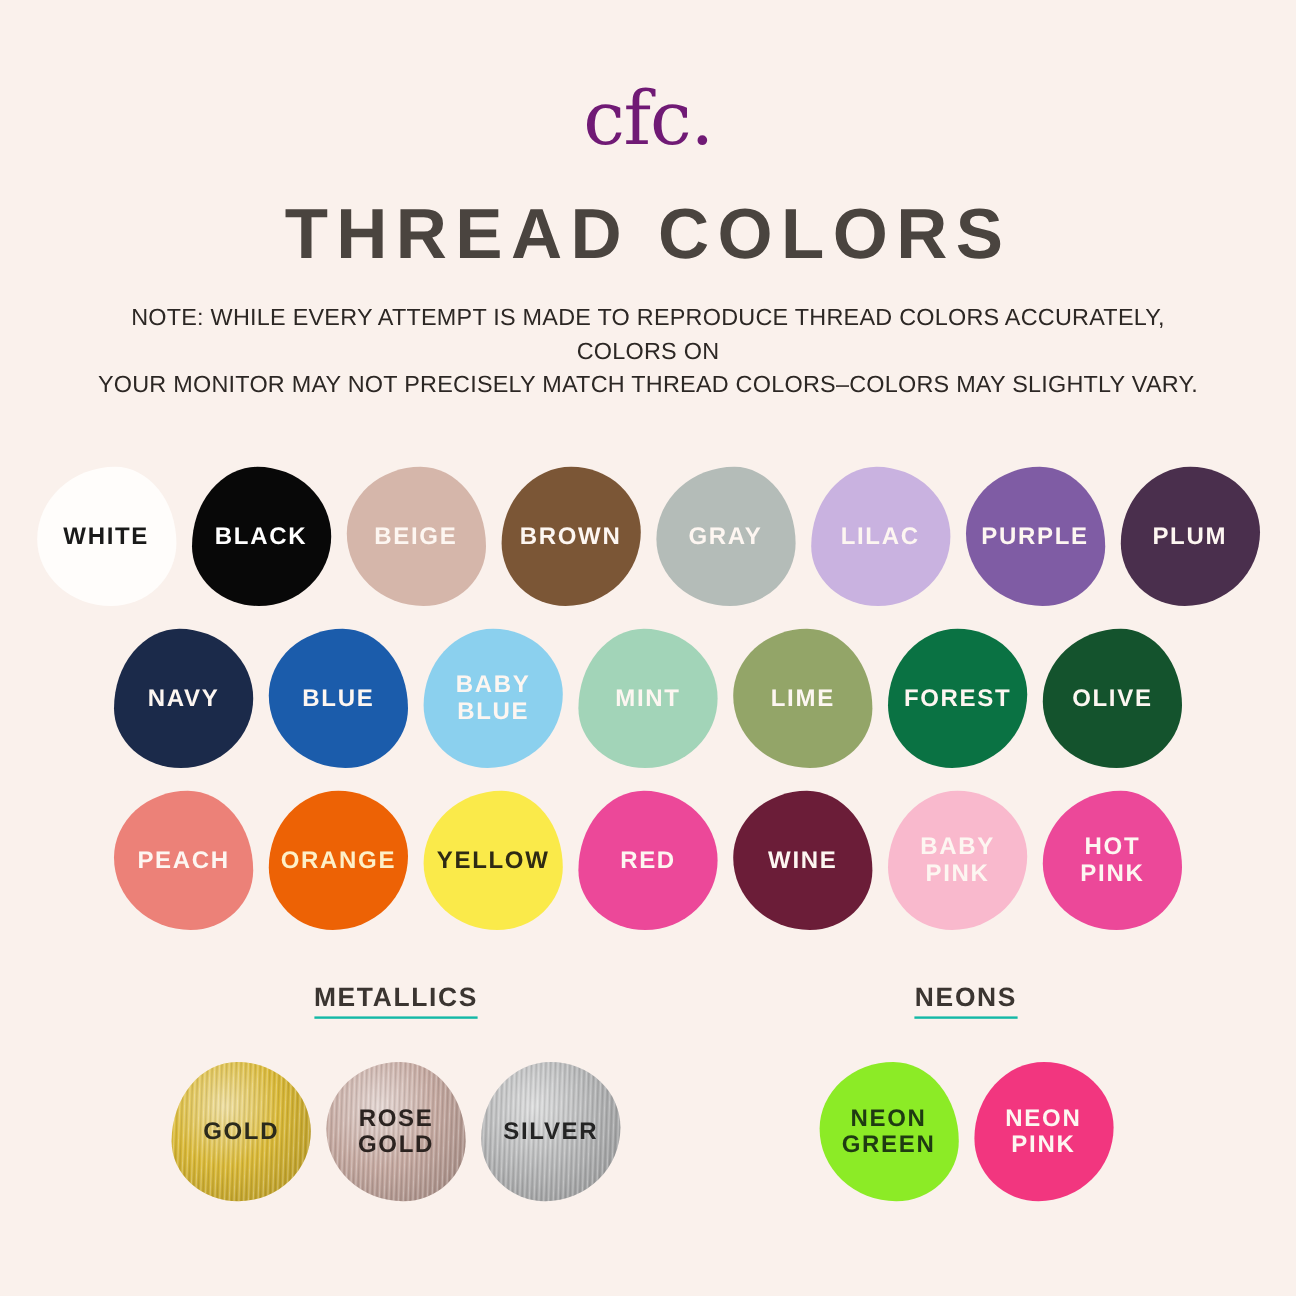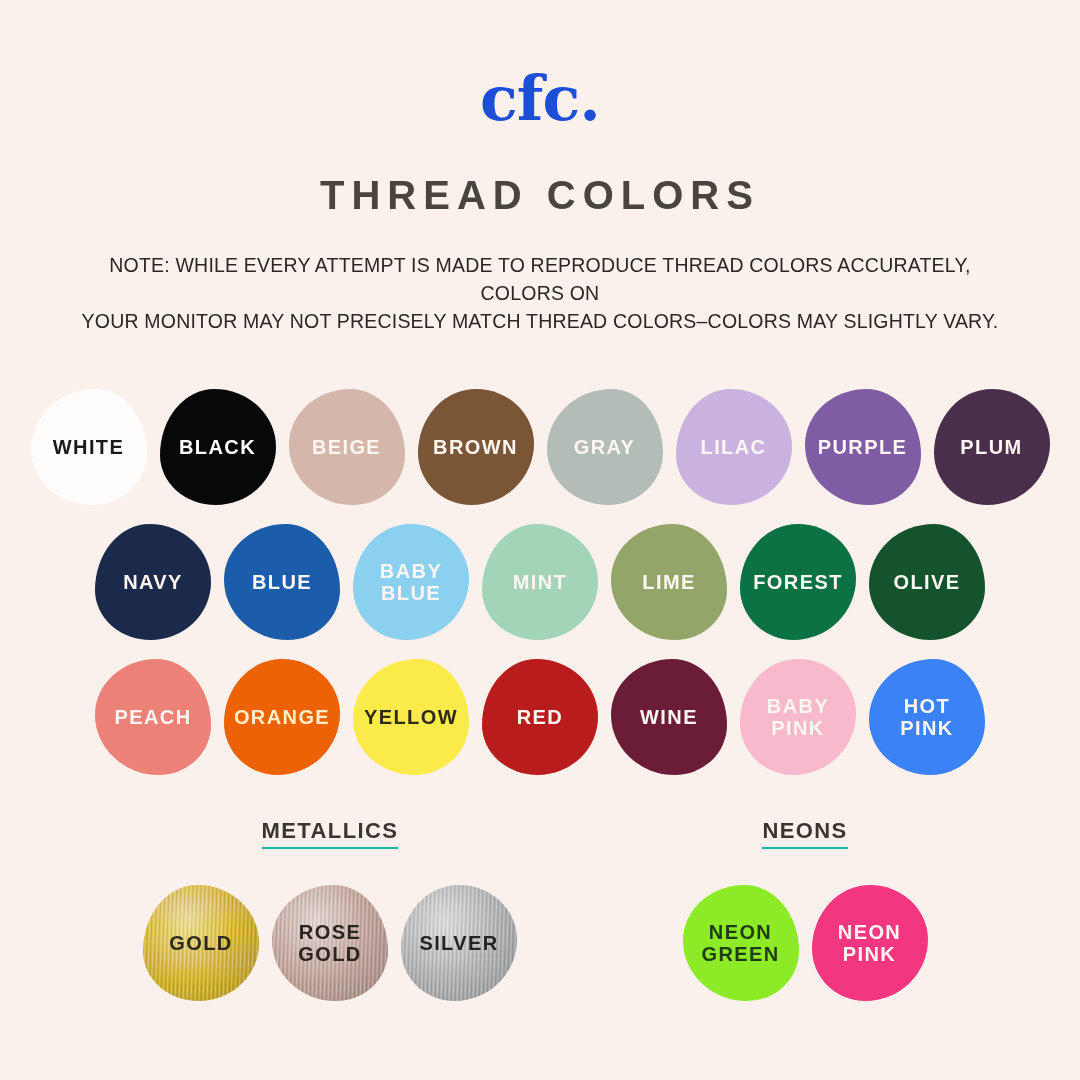--- a/index.html
+++ b/index.html
@@ -15,29 +15,29 @@
     position: relative;
   }
 
   
   .header {
     text-align: center;
     padding-top: 68px;
   }
   .logo {
     font-family: "DejaVu Serif", serif;
-    font-weight: 700;
+    font-weight: 400;
     font-size: 62px;
     line-height: 62px;
-    color: #1d4ed8;
+    color: #701a75;
     letter-spacing: -1px;
   }
   .title {
     margin-top: 36px;
-    font-size: 40px;
+    font-size: 59px;
     line-height: 59px;
     font-weight: 700;
     letter-spacing: 7px;
     color: #4a443f;
     font-family: "Liberation Sans", sans-serif;
   }
   .note {
     margin: 26px auto 0 auto;
     width: 930px;
     font-size: 19.5px;
@@ -253,37 +253,37 @@
         <div class="blob v4" style="background: rgb(237, 98, 5);">
           <span class="blob-label" style="color: rgb(253, 240, 200);">ORANGE</span>
         </div>
       </div>
       <div class="cell">
         <div class="blob " style="background: rgb(250, 234, 74);">
           <span class="blob-label" style="color: rgb(46, 42, 20);">YELLOW</span>
         </div>
       </div>
       <div class="cell">
-        <div class="blob v2" style="background: #b91c1c;">
+        <div class="blob v2" style="background: #ec4899;">
           <span class="blob-label" style="color: rgb(253, 246, 241);">RED</span>
         </div>
       </div>
       <div class="cell">
         <div class="blob v3" style="background: rgb(107, 29, 56);">
           <span class="blob-label" style="color: rgb(253, 246, 241);">WINE</span>
         </div>
       </div>
       <div class="cell">
         <div class="blob v4" style="background: rgb(249, 185, 205);">
           <span class="blob-label" style="color: rgb(253, 246, 241);">BABY
 PINK</span>
         </div>
       </div>
       <div class="cell">
-        <div class="blob " style="background: #3b82f6;">
+        <div class="blob " style="background: #ec4899;">
           <span class="blob-label" style="color: rgb(253, 246, 241);">HOT
 PINK</span>
         </div>
       </div>
     </div>
 </div>
 
 <div class="sections">
   <div class="section section-metallics">
     <div class="section-head">METALLICS</div>

